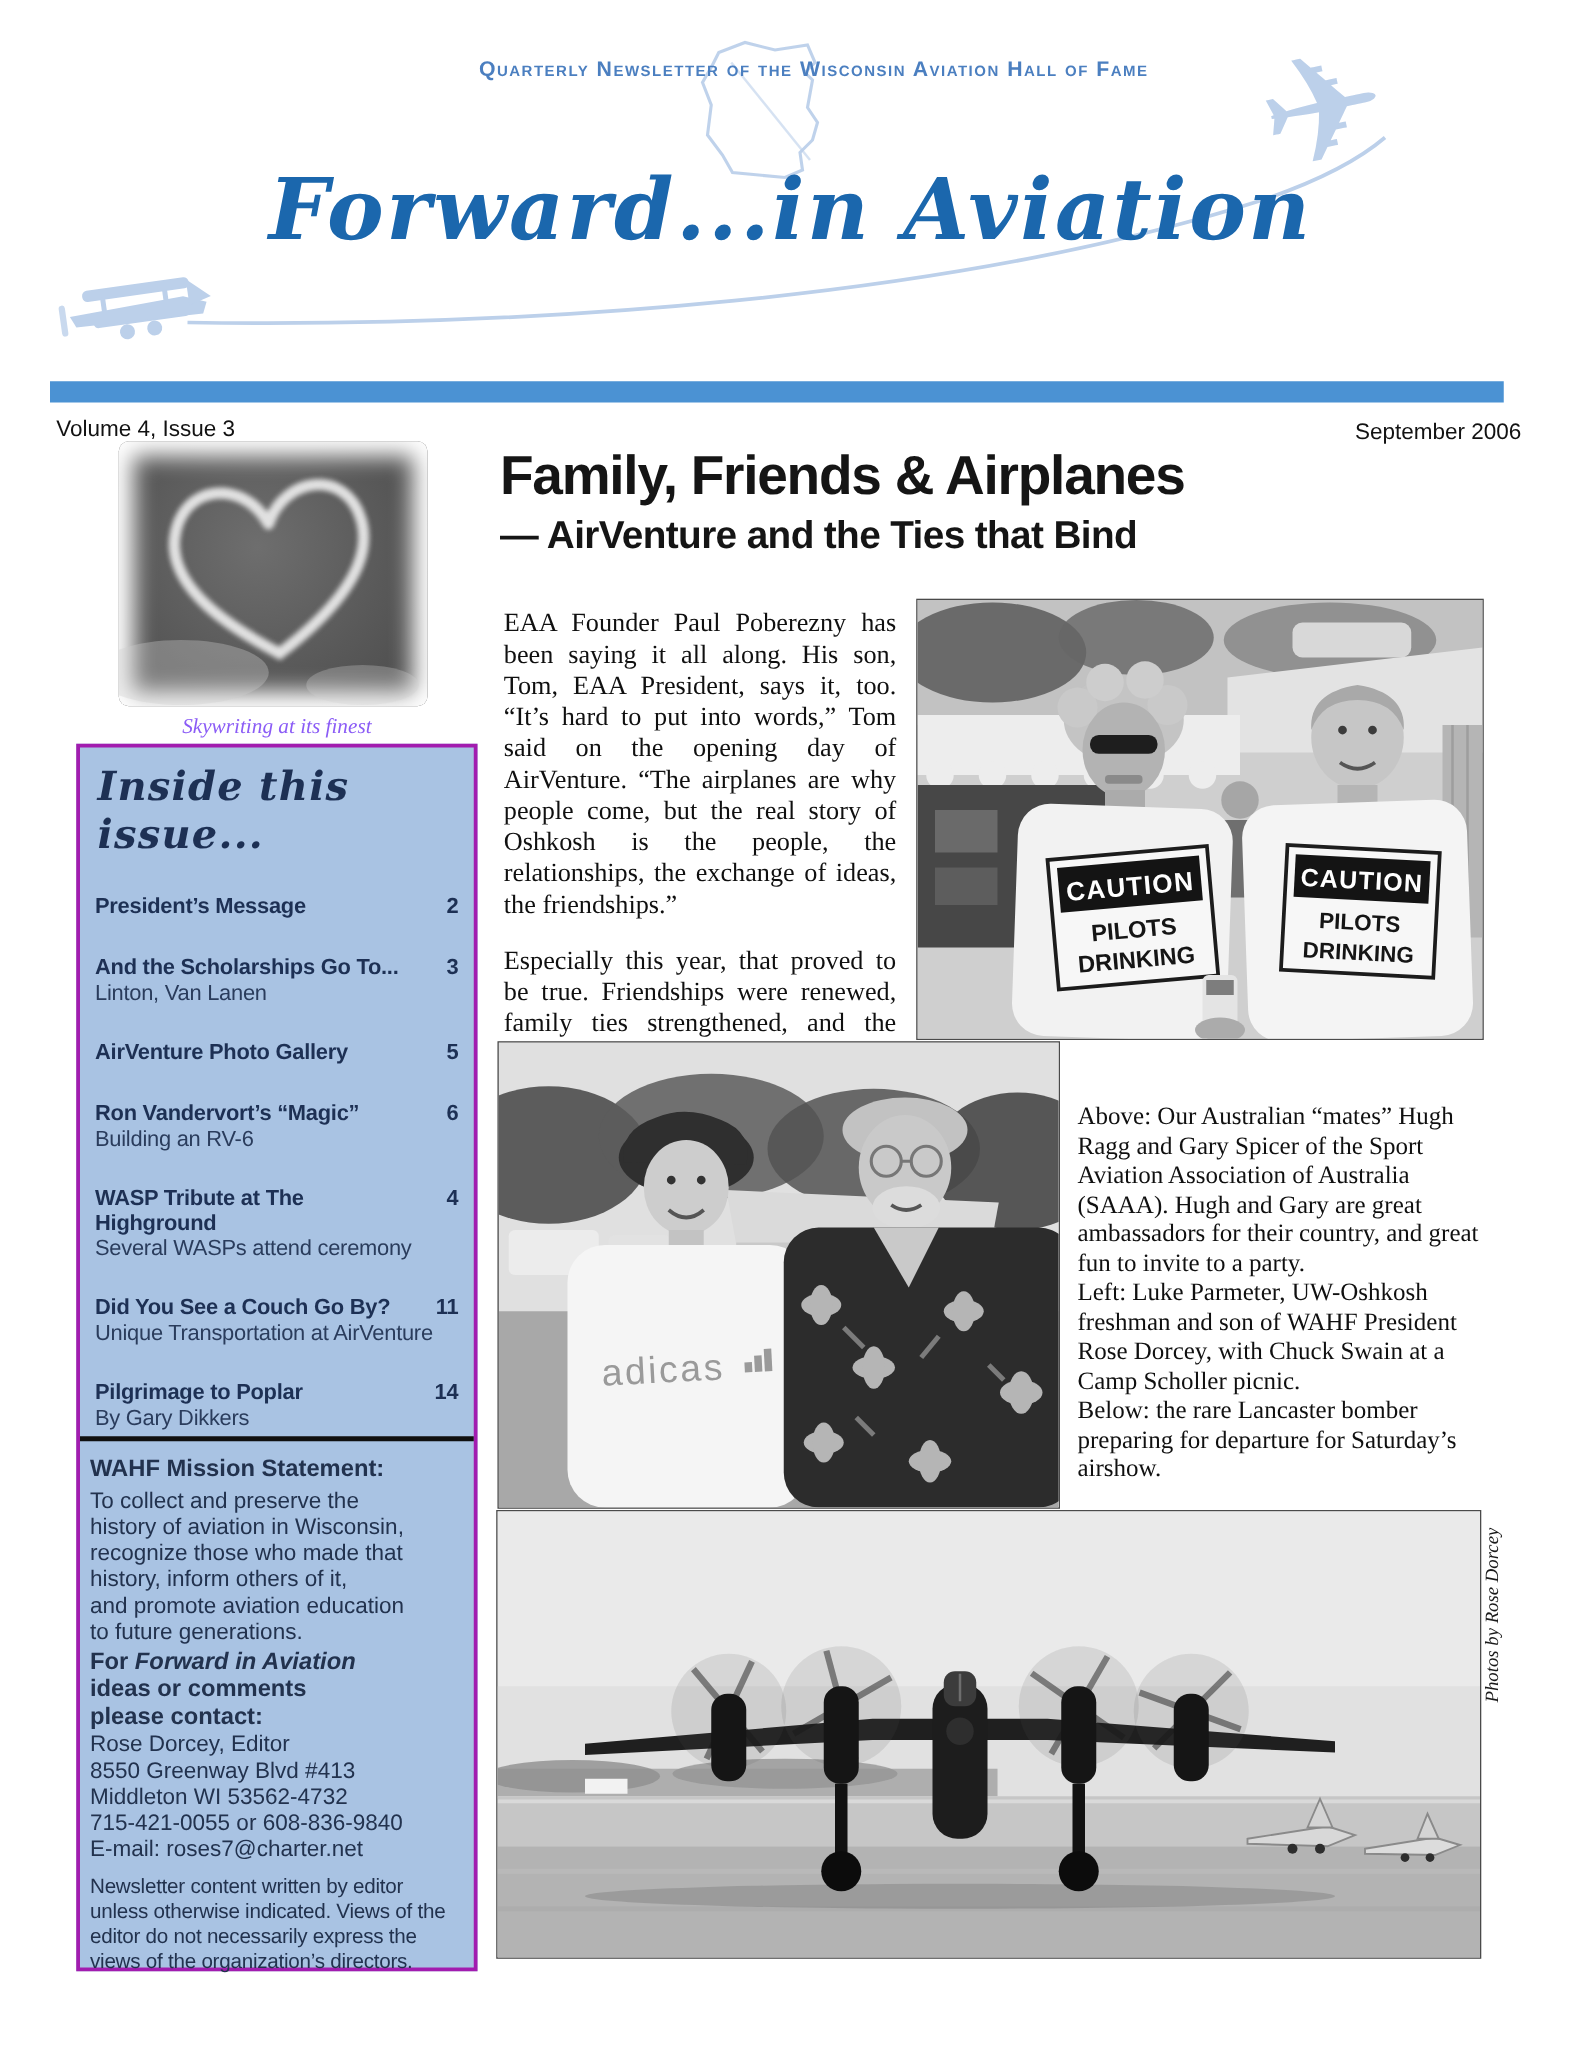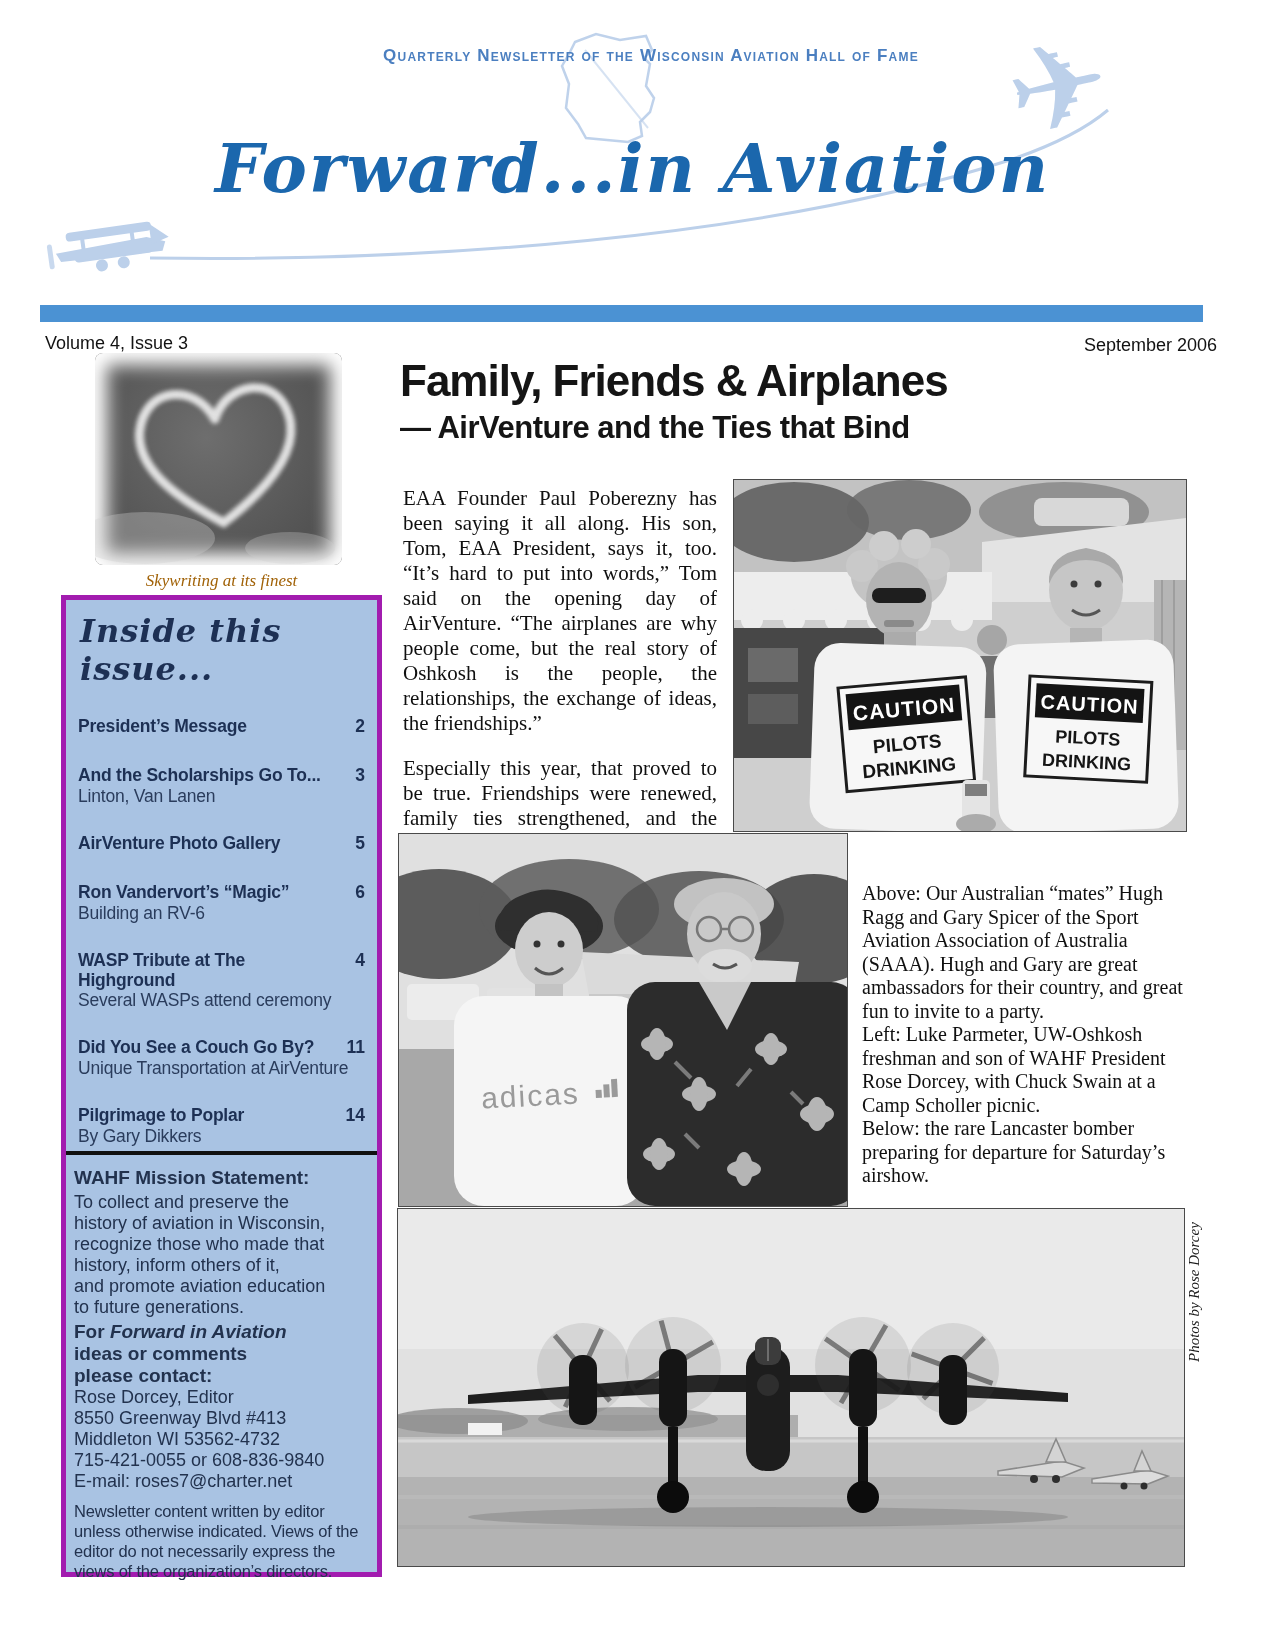--- a/index.html
+++ b/index.html
@@ -17,23 +17,23 @@
   .header-art{left:0;top:0;z-index:1;}
   .blue-bar{left:40px;top:305px;width:1163px;height:17px;background:#4b92d3;}
   .volume{left:45px;top:333px;font-size:18px;color:#121212;}
   .issue-date{left:1000px;top:335px;width:217px;text-align:right;font-size:18px;color:#121212;}
 
   
   .sky-photo{left:95px;top:353px;width:247px;height:212px;border-radius:8px;overflow:hidden;
              background:radial-gradient(circle at 45% 40%, #6e6e6e 0%, #595959 55%, #4a4a4a 100%);
              box-shadow:inset 0 0 18px 12px #ffffff;}
   .sky-caption{left:61px;top:571px;width:321px;text-align:center;
-               font-family:"Liberation Serif",serif;font-style:italic;font-size:17px;color:#a16207;}
+               font-family:"Liberation Serif",serif;font-style:italic;font-size:17px;color:#8b5cf6;}
   .side-box{left:61px;top:595px;width:321px;height:982px;background:#a9c3e3;
-            border:5px solid #a21caf;box-sizing:border-box;padding:10px 12px 0;}
+            border:3px solid #a21caf;box-sizing:border-box;padding:10px 12px 0;}
   .toc-section{height:541px;overflow:hidden;}
   .toc-heading{font-family:"DejaVu Serif",serif;font-style:italic;font-weight:bold;
                font-size:32px;color:#1d3054;margin:2px 0 14px 2px;letter-spacing:1px;}
   .toc-item{margin-bottom:7px;}
   .toc-row{display:flex;align-items:baseline;margin-top:28px;}
   .toc-title{flex:1;font-weight:bold;font-size:17.5px;line-height:20px;color:#1d3054;letter-spacing:-0.2px;}
   .toc-page{width:28px;text-align:right;font-weight:bold;font-size:17.5px;color:#1d3054;}
   .toc-sub{font-size:17.5px;line-height:18px;color:#2a3c5c;margin-top:1px;letter-spacing:-0.2px;}
   .toc-sub:empty{display:none;}
   .mission-section{border-top:4px solid #101010;margin:0 -12px;padding:12px 8px 0;

